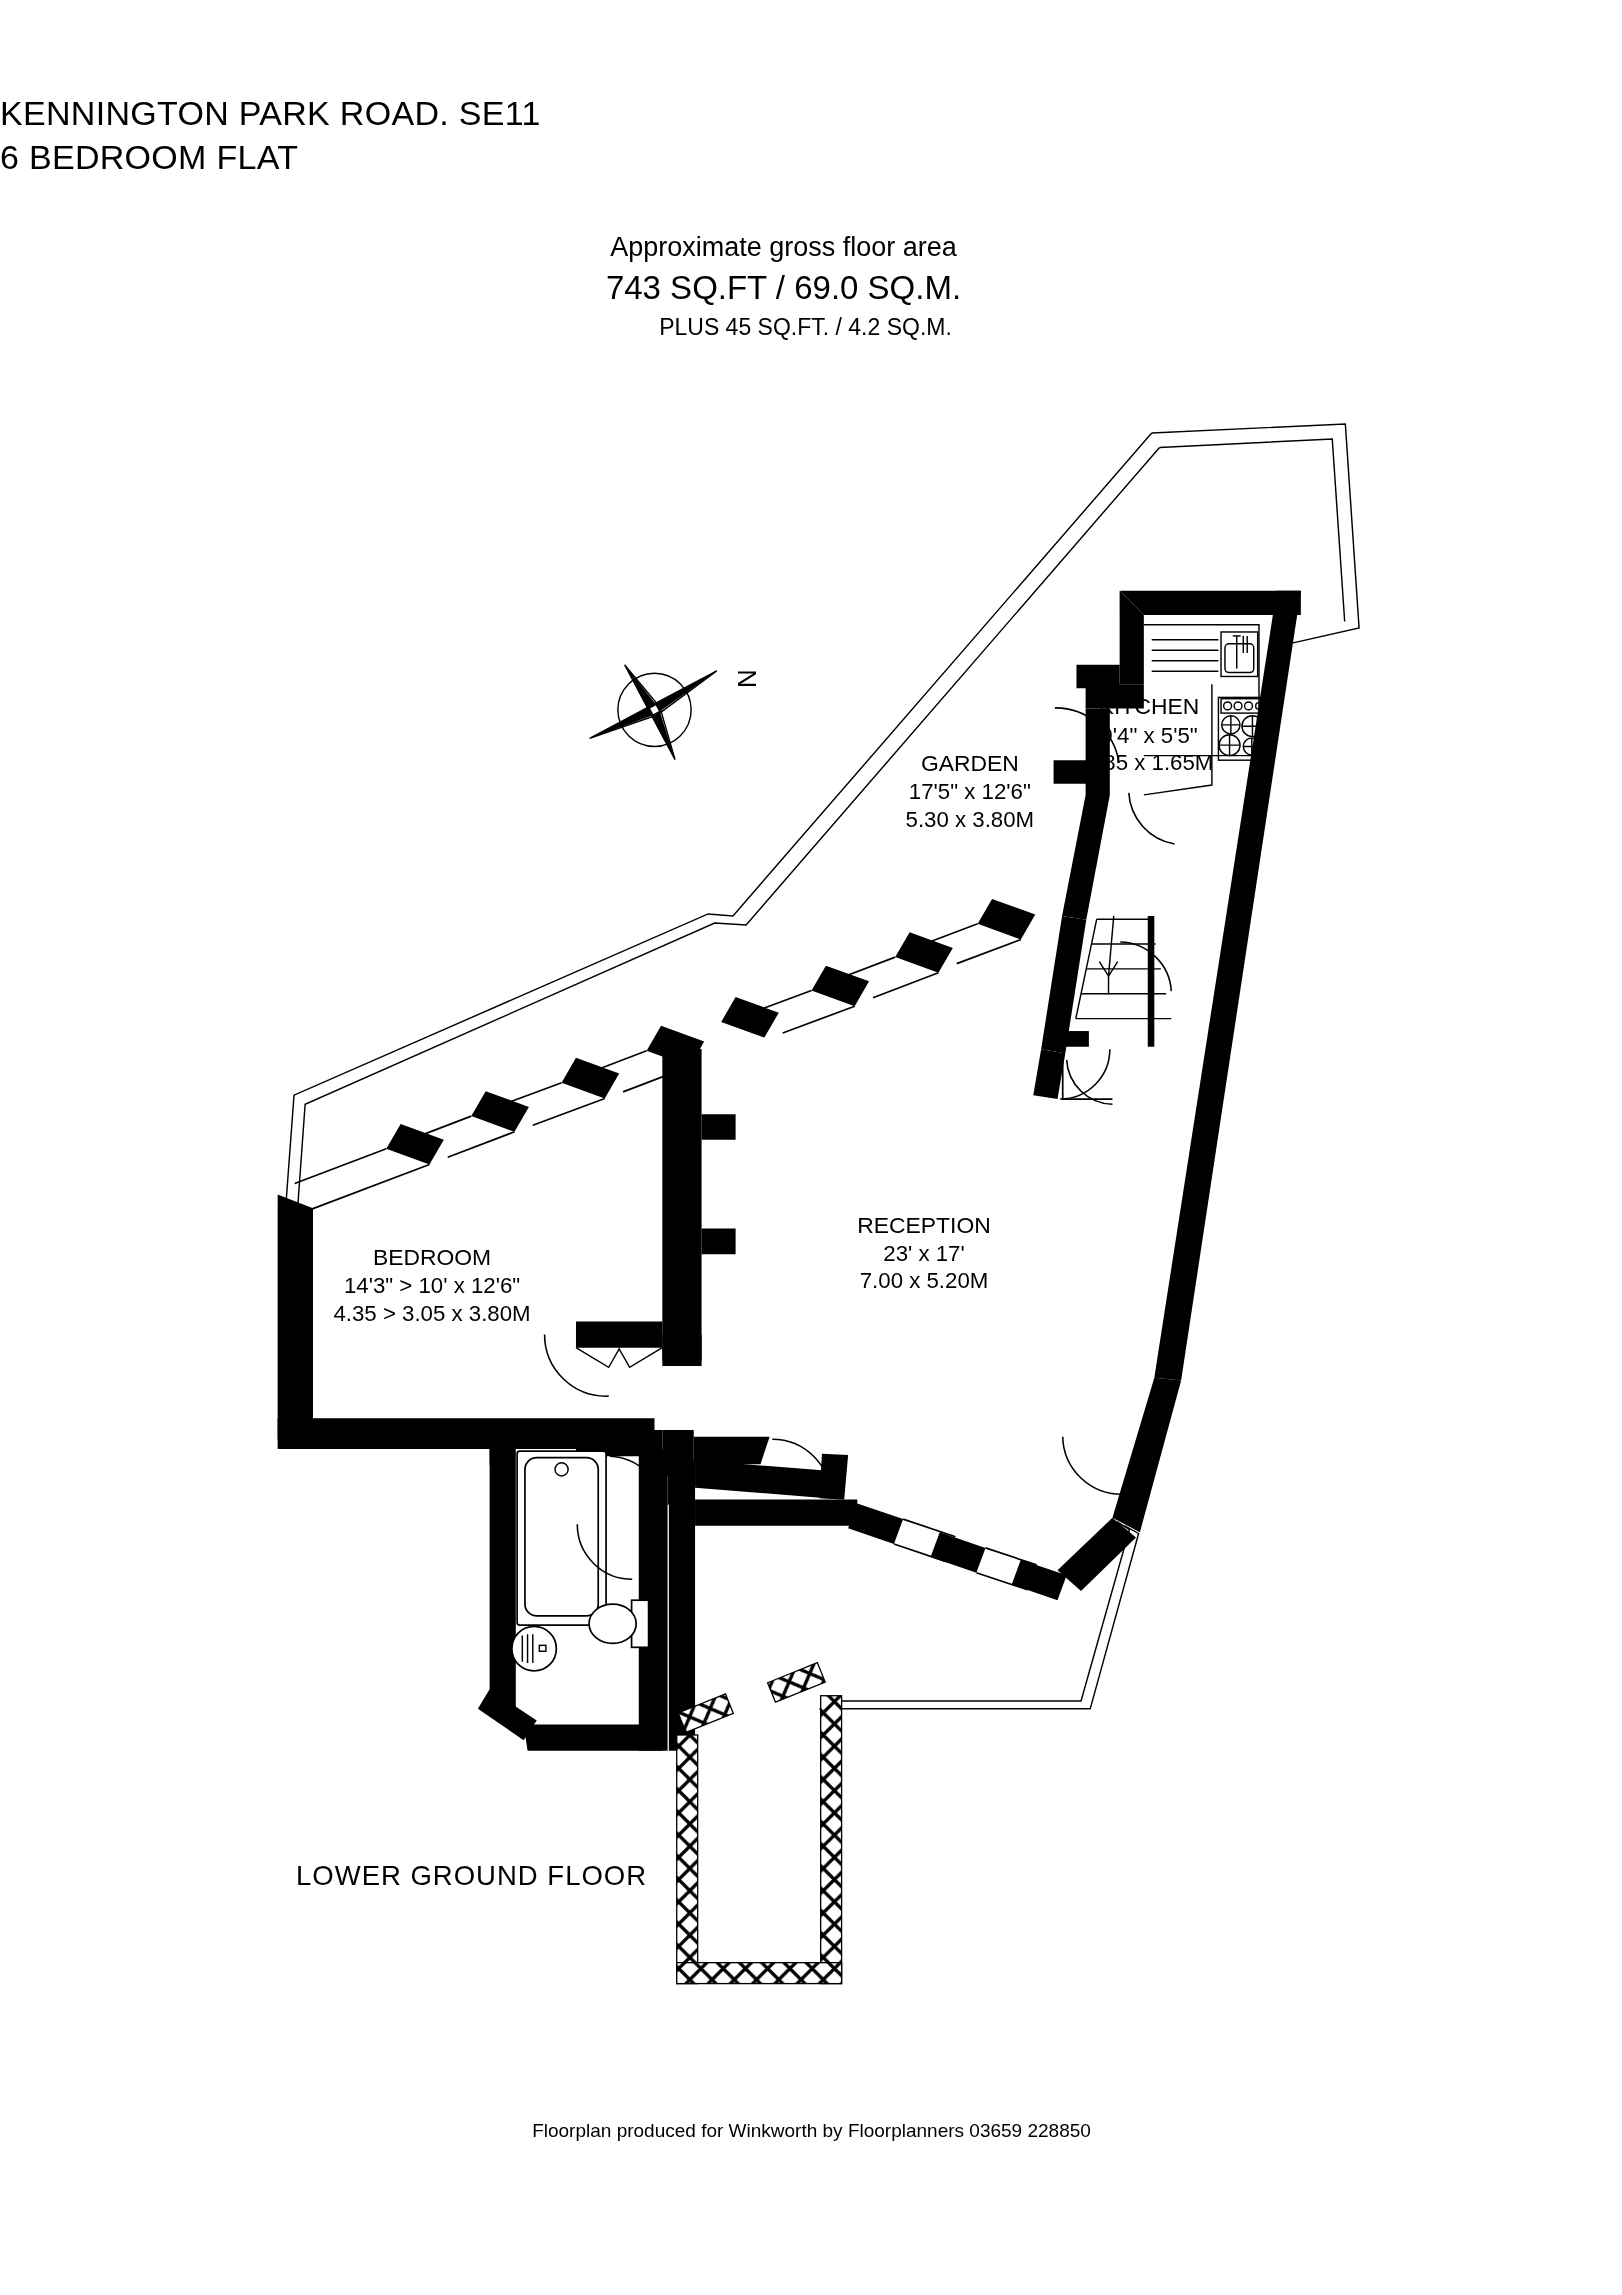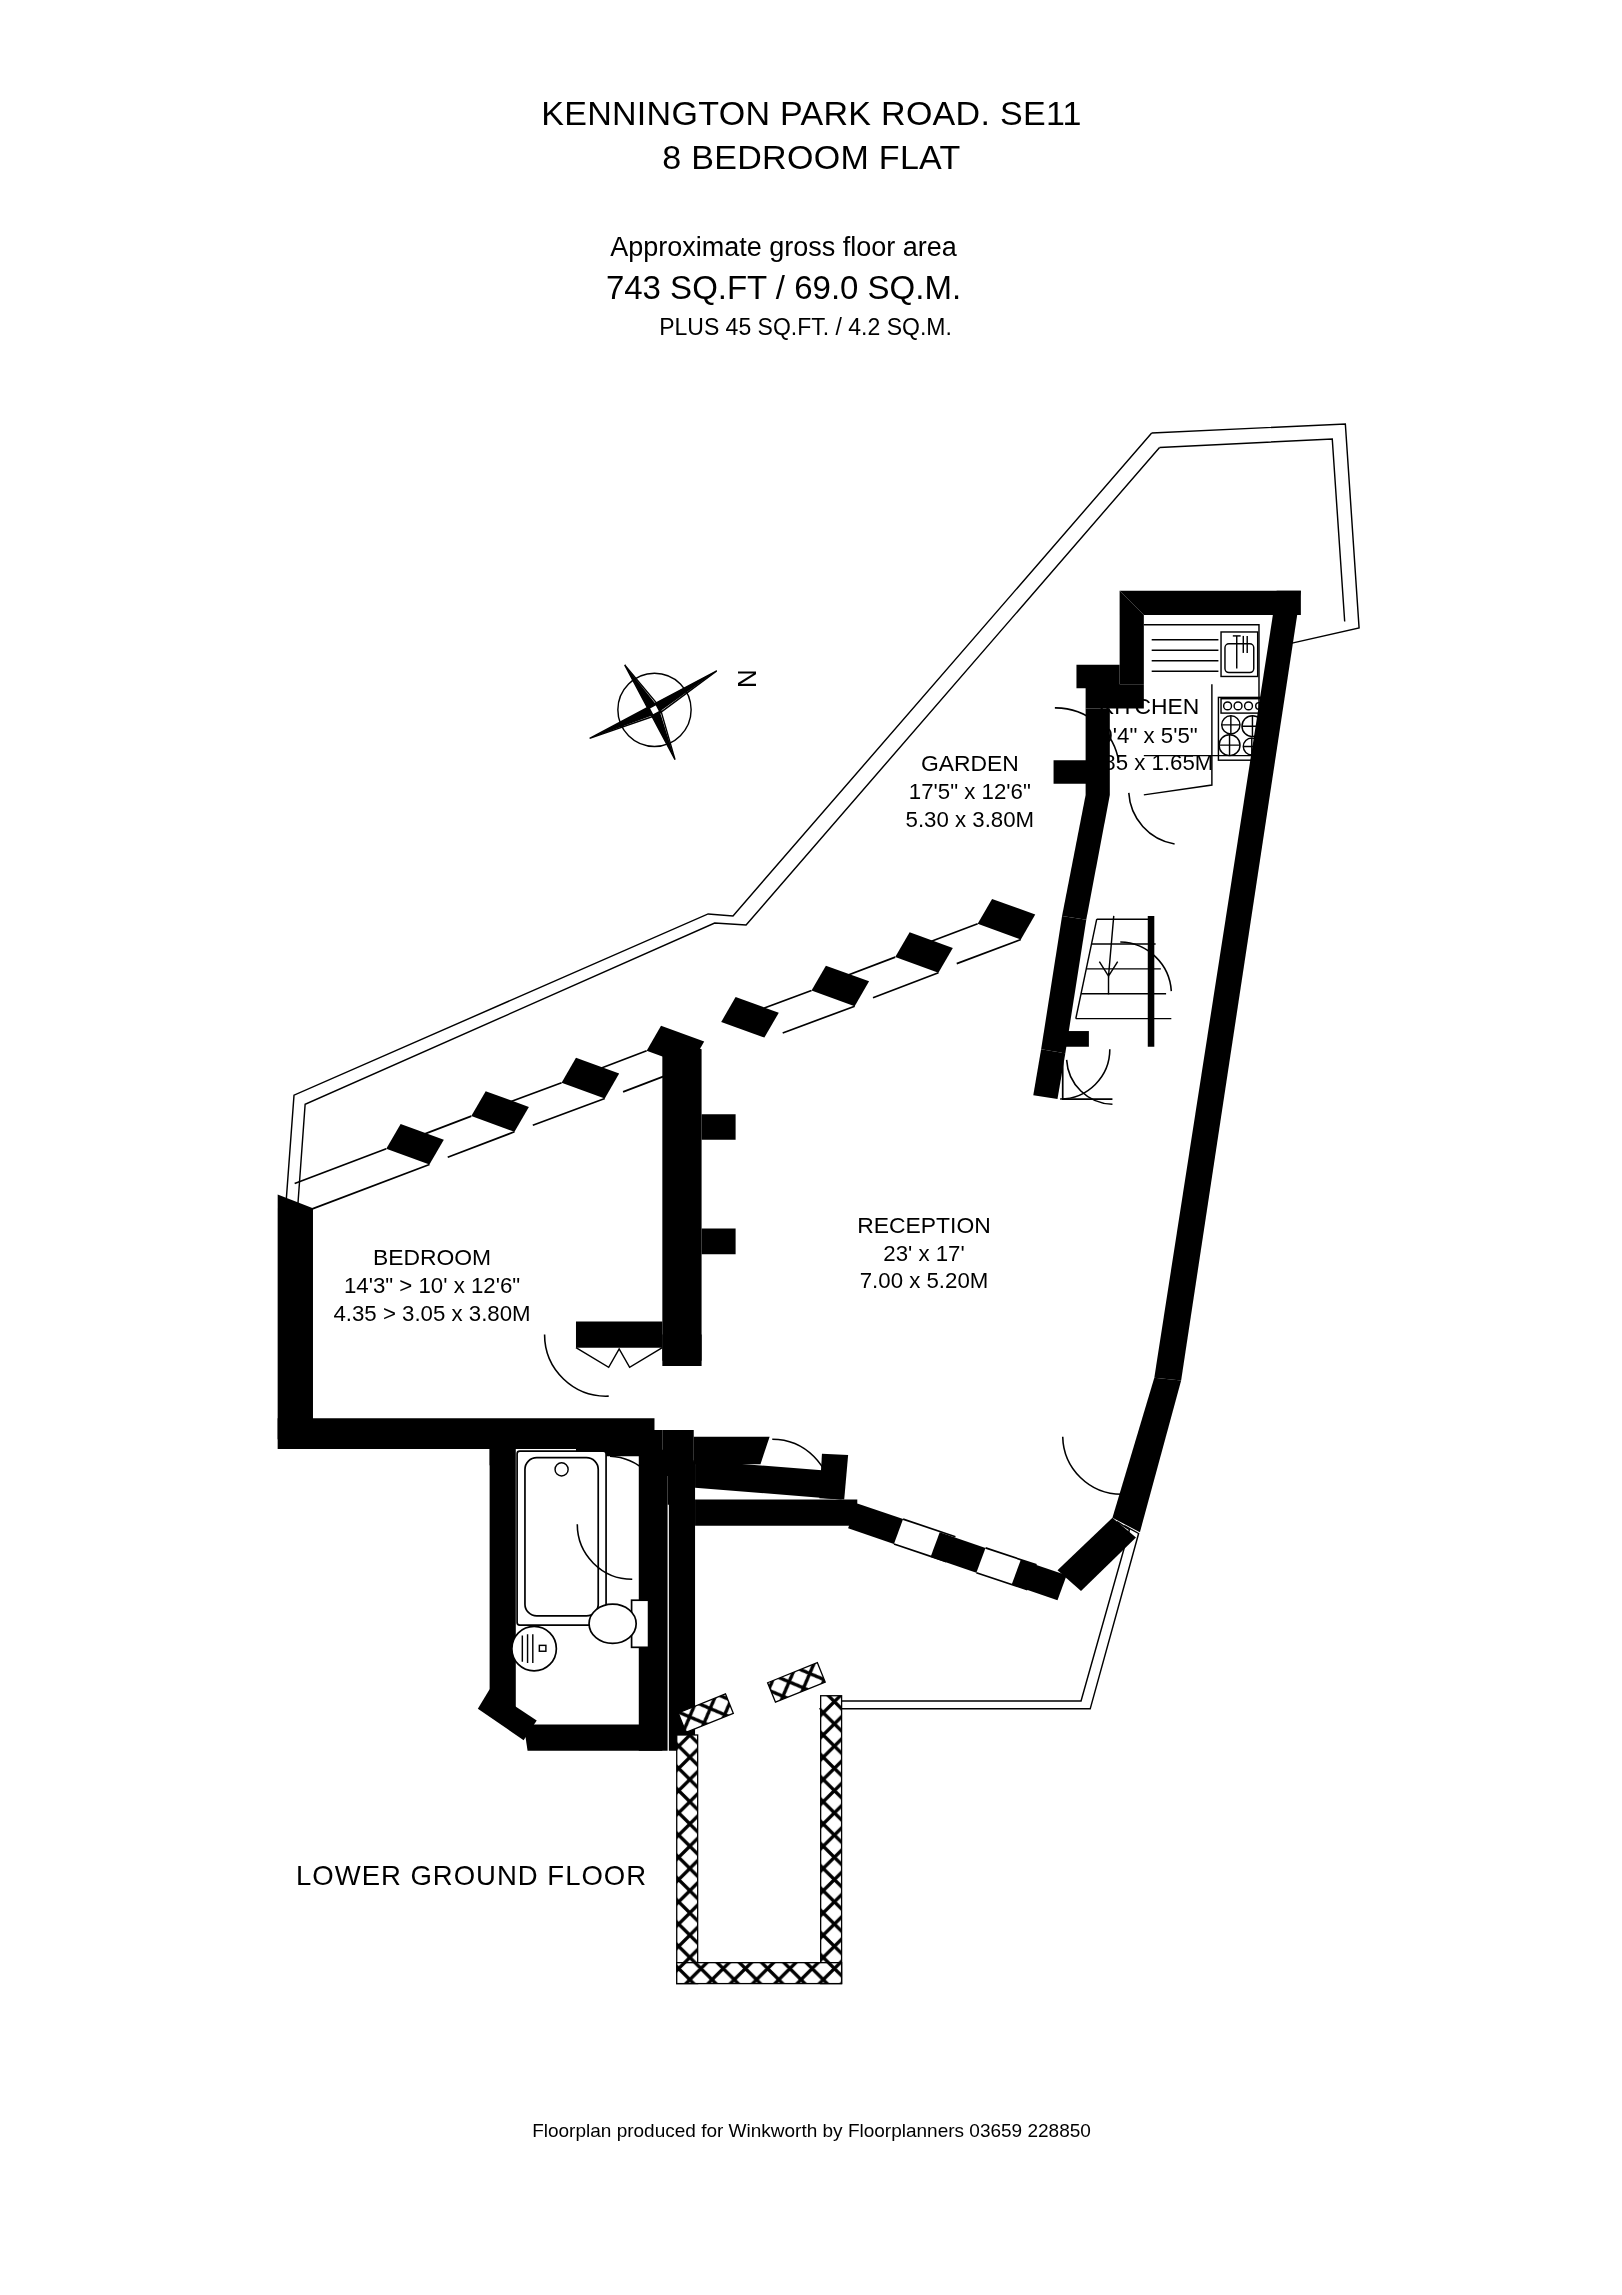--- a/index.html
+++ b/index.html
@@ -20,21 +20,21 @@
     position: absolute;
     inset: 0;
     background: #ffffff;
   }
   
   .header {
     position: absolute;
     top: 92px;
     left: 0;
     width: 1623px;
-    text-align: center;
+    text-align: left;
   }
   .title-line {
     font-size: 34px;
     letter-spacing: 0.3px;
     line-height: 1.28;
     font-weight: 400;
   }
   .area-block {
     position: absolute;
     top: 229px;
@@ -107,21 +107,21 @@
     fill: #000000;
   }
 </style>
 </head>
 <body>
 
 <div class="sheet">
 
   <div class="header">
     <div class="title-line">KENNINGTON PARK ROAD. SE11</div>
-    <div class="title-line">8 BEDROOM FLAT</div>
+    <div class="title-line">6 BEDROOM FLAT</div>
   </div>
 
   <div class="area-block">
     <div class="area-lead">Approximate gross floor area</div>
     <div class="area-main">743 SQ.FT / 69.0 SQ.M.</div>
     <div class="area-plus">PLUS 45 SQ.FT. / 4.2 SQ.M.</div>
   </div>
 
   <svg class="plan" viewBox="0 0 2480 3508">
 

